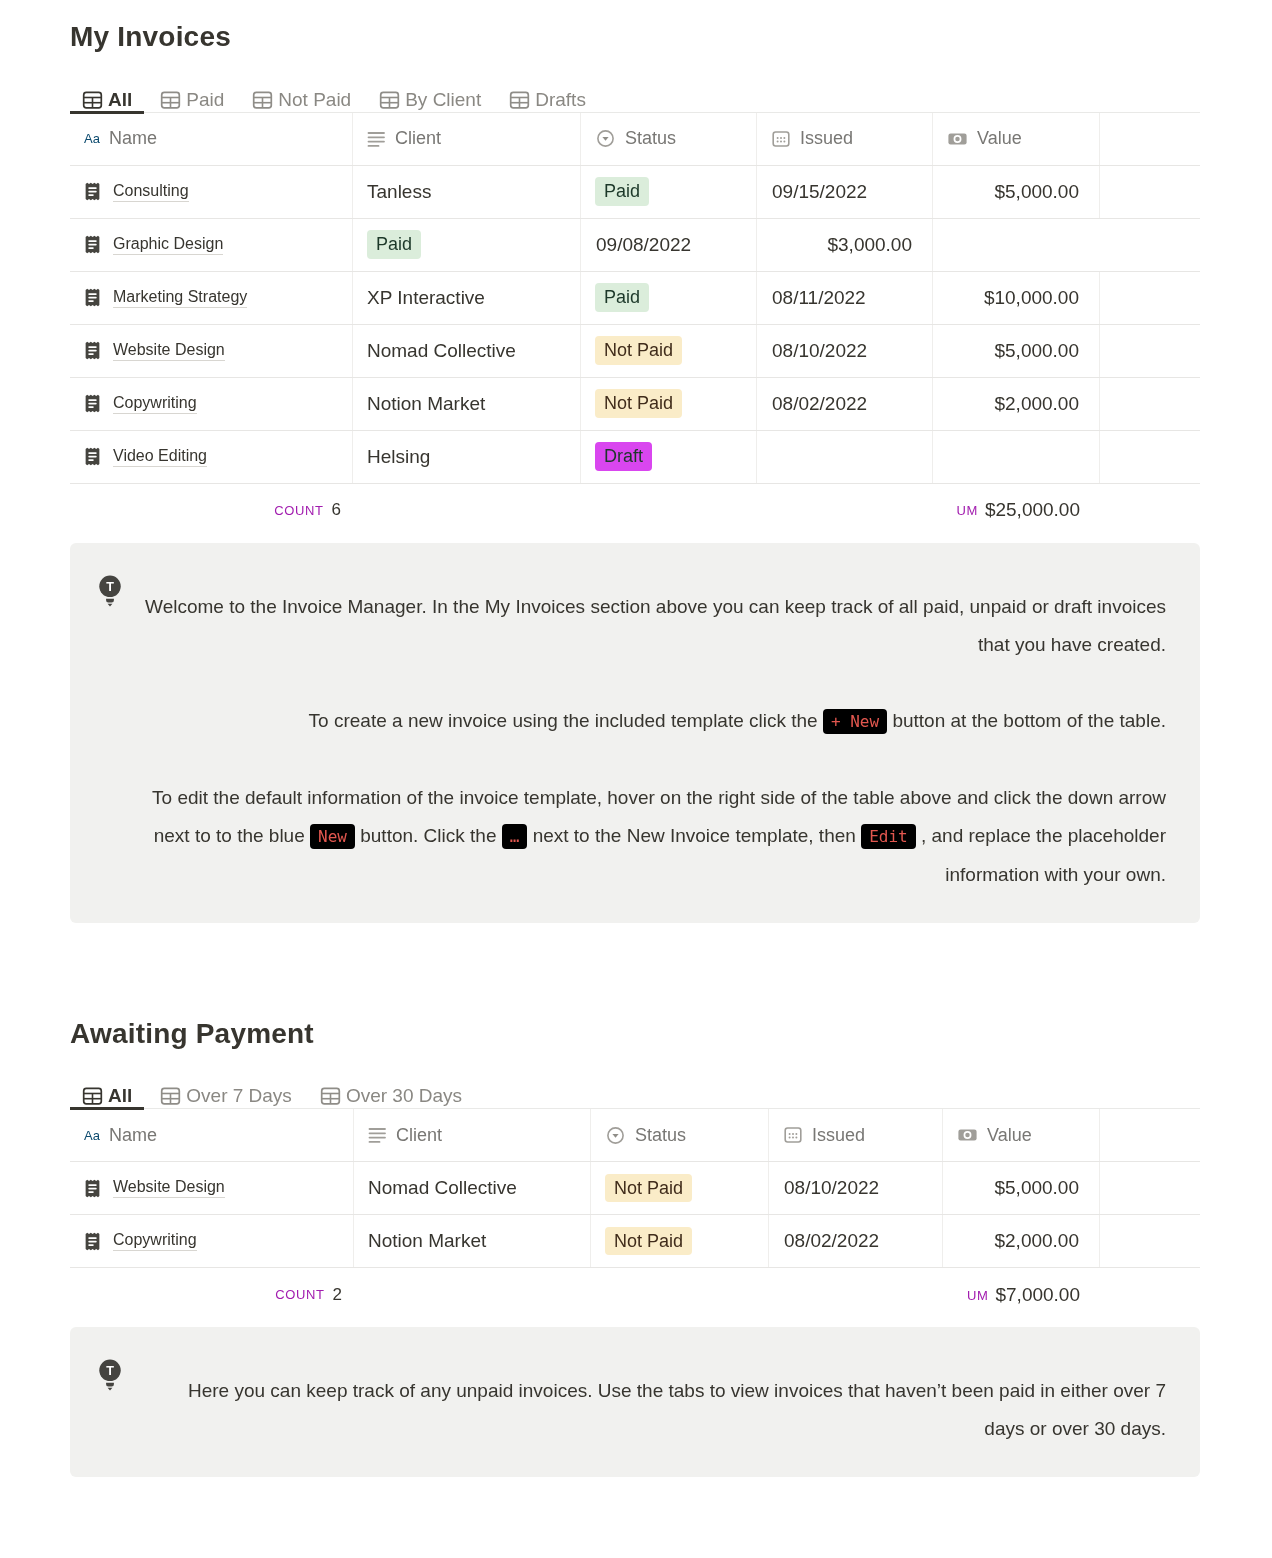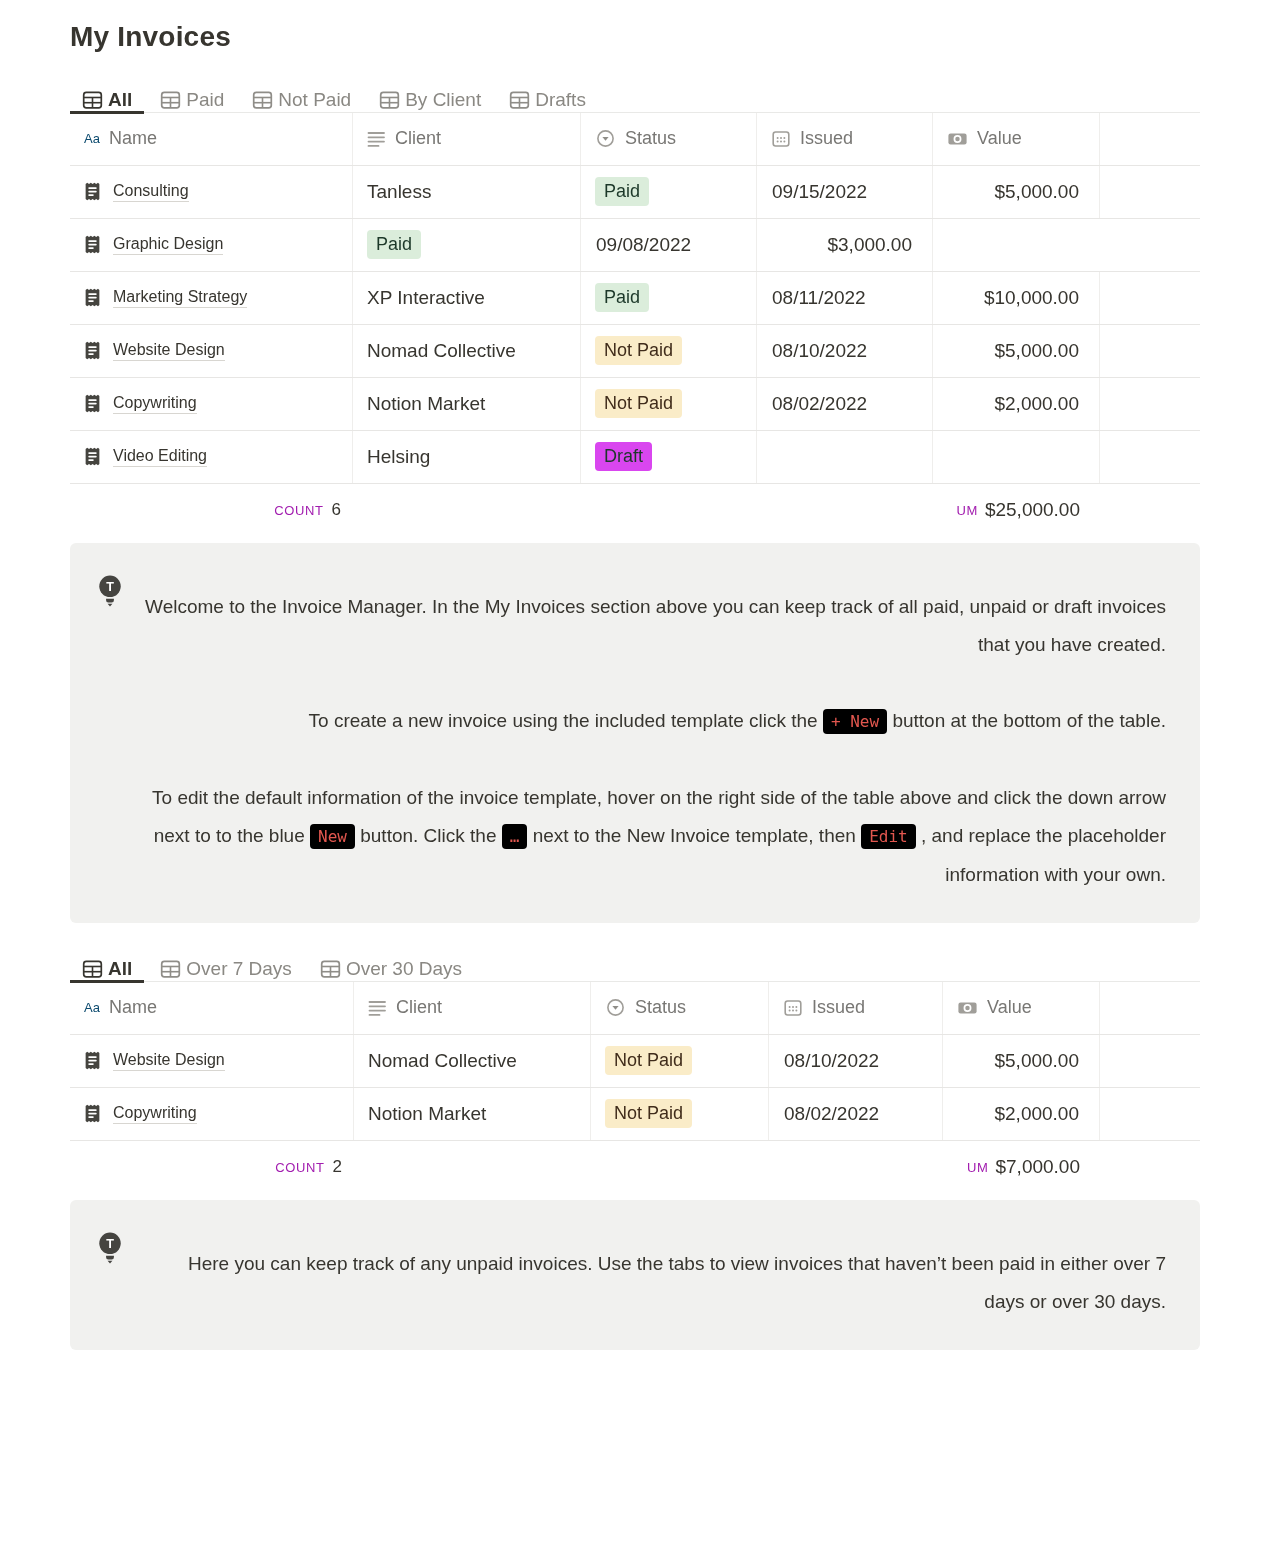--- a/index.html
+++ b/index.html
@@ -385,20 +385,21 @@
           </svg></div>
         <div class="callout-body">
           <p>Welcome to the Invoice Manager. In the My Invoices section above you can keep track of all paid, unpaid or draft invoices that you have created.</p>
           <p>To create a new invoice using the included template click the <code class="inline">+ New</code> button at the bottom of the table.</p>
           <p>To edit the default information of the invoice template, hover on the right side of the table above and click the down arrow next to to the blue <code class="inline">New</code> button. Click the <code class="inline">…</code> next to the New Invoice template, then <code class="inline">Edit</code> , and replace the placeholder information with your own.</p>
         </div>
       </div>
   </section>
 
   <section id="section-awaiting">
+    <h1 class="section-title">Awaiting Payment</h1>
     <div class="tabbar">
         <div class="tab active">
           <span class="ticon">
             <svg width="21" height="20" viewBox="0 0 20 20" fill="none">
               <rect x="1.2" y="2.4" width="17.6" height="15.4" rx="2.6" stroke="currentColor" stroke-width="1.7"></rect>
               <line x1="1.4" y1="7.5" x2="18.6" y2="7.5" stroke="currentColor" stroke-width="1.6"></line>
               <line x1="10" y1="7.5" x2="10" y2="17.6" stroke="currentColor" stroke-width="1.6"></line>
               <line x1="1.4" y1="12.7" x2="18.6" y2="12.7" stroke="currentColor" stroke-width="1.6"></line>
             </svg>
           </span>

